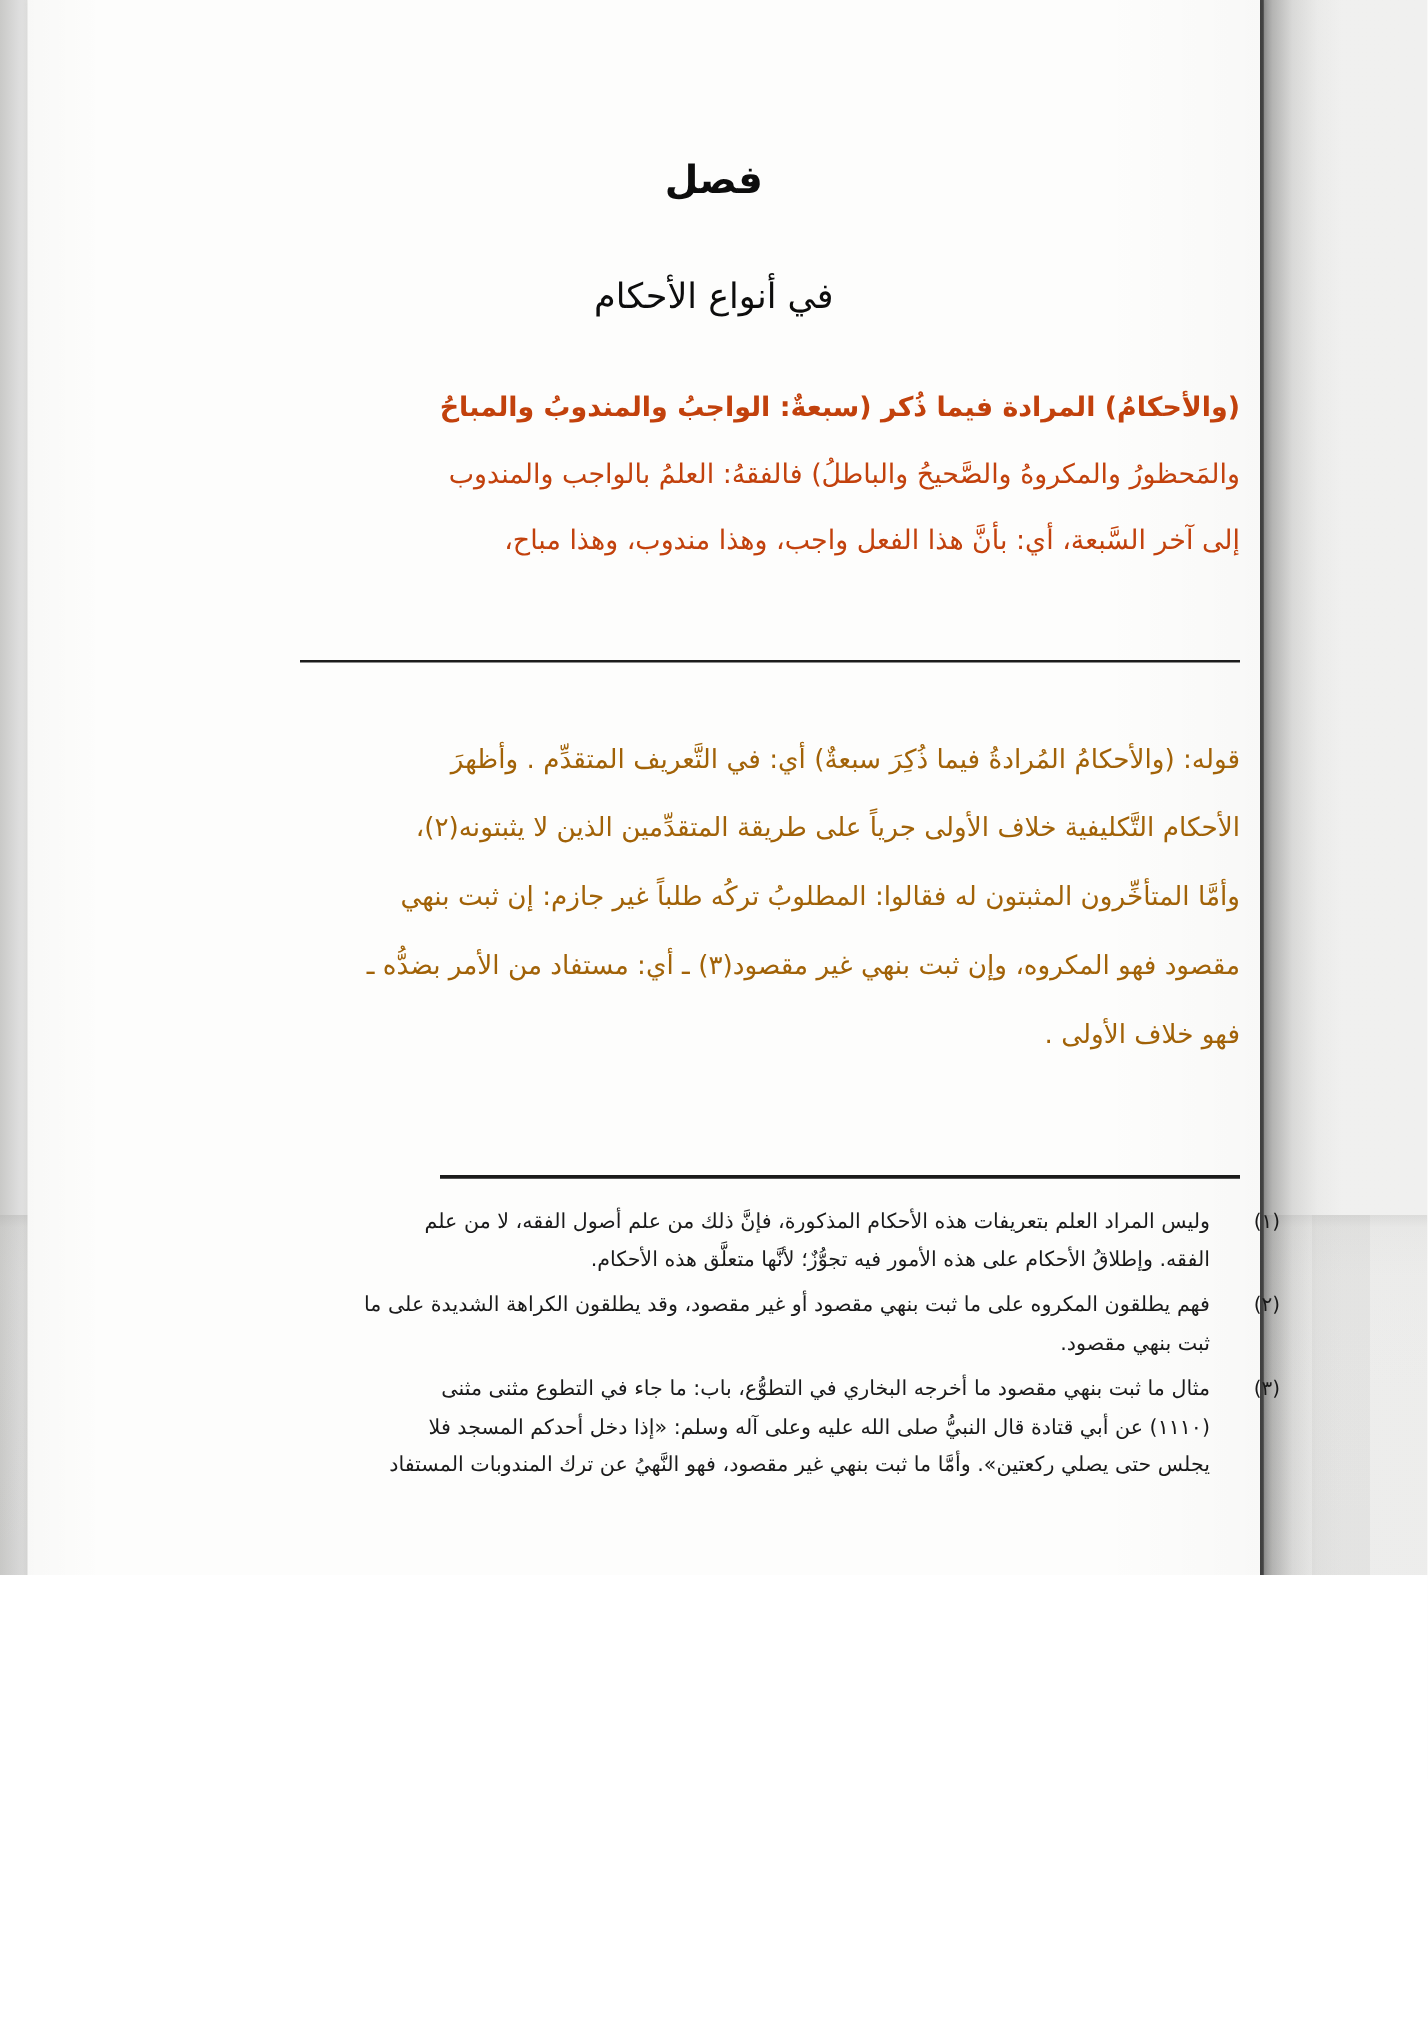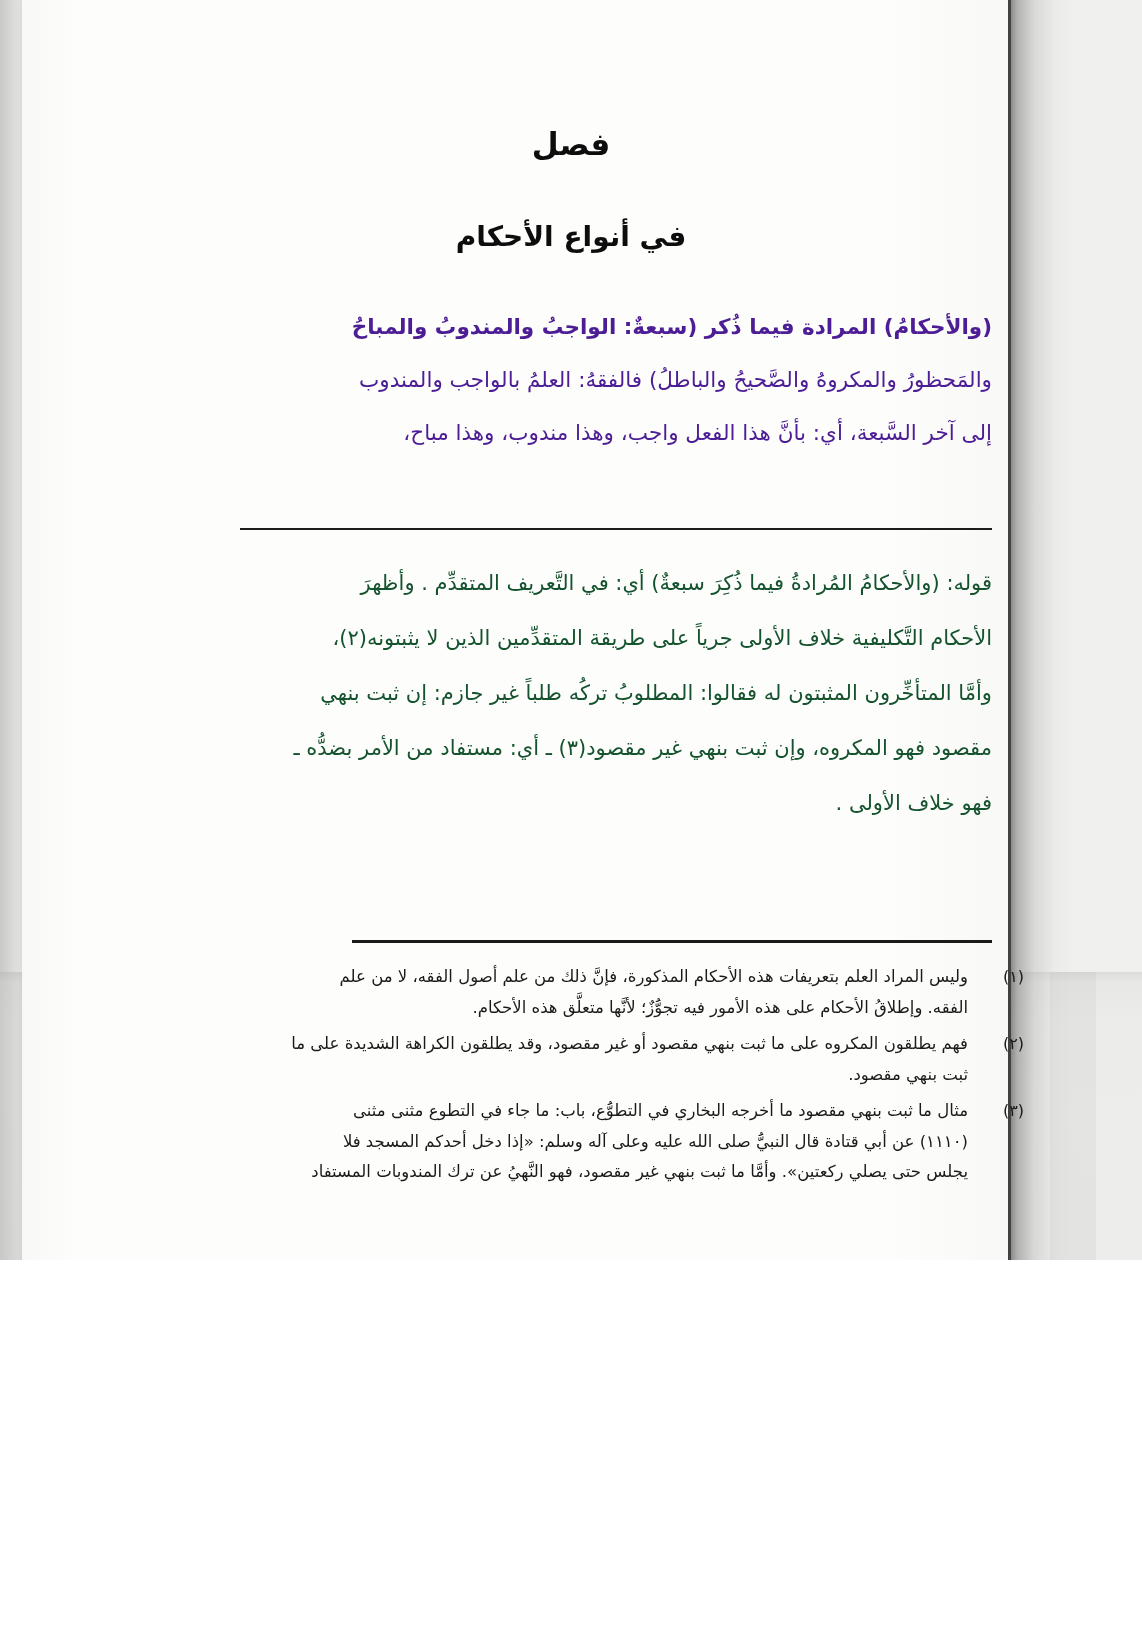--- a/index.html
+++ b/index.html
@@ -123,59 +123,59 @@
     letter-spacing: 0;
     color: #0d0d0d;
   }
   .section-heading {
     position: absolute;
     top: 220px;
     left: 0;
     right: 0;
     text-align: center;
     font-size: 28px;
-    font-weight: bold;
+    font-weight: normal;
     color: #0d0d0d;
   }
 
   .matn-block {
     position: absolute;
     top: 300px;
     right: 150px;
     width: 760px;
     font-size: 21.5px;
     line-height: 53px;
     text-align: justify;
     text-align-last: right;
-    color: #4c1d95;
+    color: #c2410c;
   }
   .matn-block .ln {
     display: block;
     white-space: nowrap;
   }
   .matn-block .ln.last { text-align: left; }
   b, .bold { font-weight: bold; }
 
   .rule-matn {
     position: absolute;
     top: 528px;
     right: 150px;
     width: 752px;
     height: 2px;
     background: #1c1c1c;
   }
 
   .sharh-block {
     position: absolute;
-    top: 556px;
+    top: 580px;
     right: 150px;
     width: 760px;
     font-size: 21px;
     line-height: 55px;
-    color: #14532d;
+    color: #a16207;
   }
   .sharh-block .ln {
     display: block;
     white-space: nowrap;
   }
   .sharh-block .ln.last { text-align: right; }
 
   .rule-footnotes {
     position: absolute;
     top: 940px;

